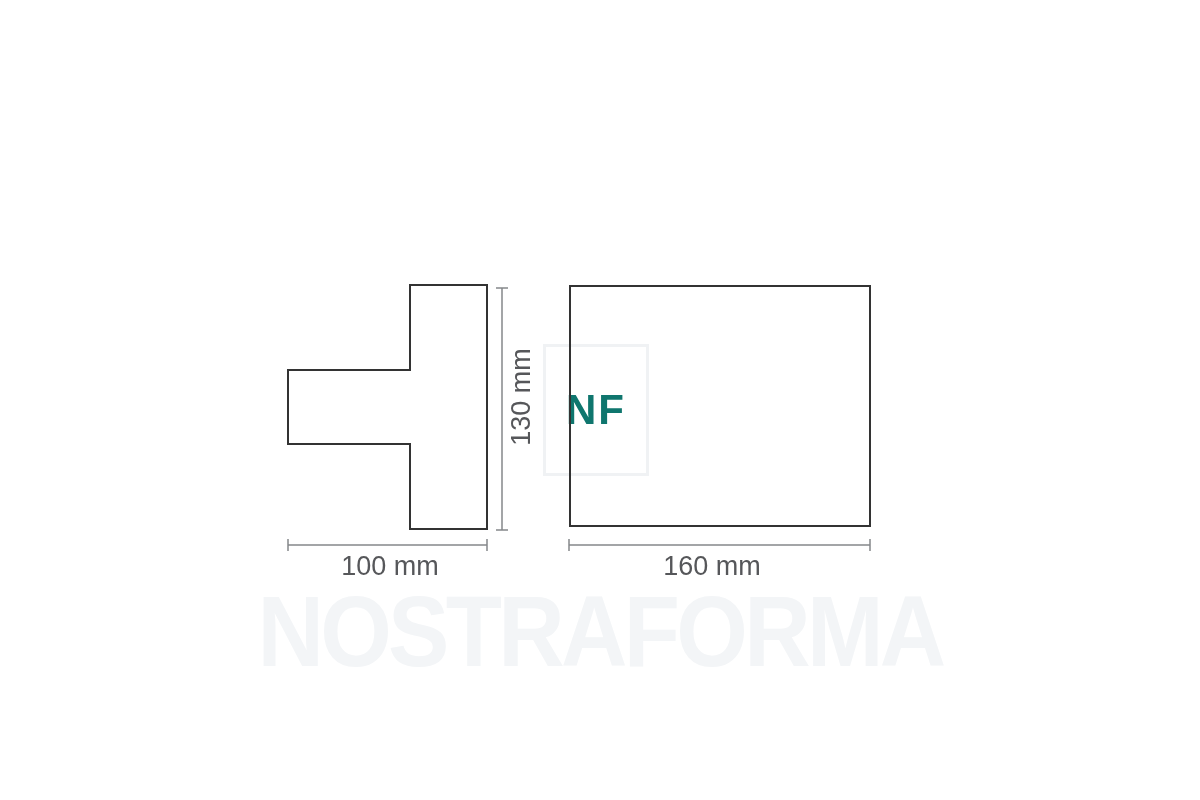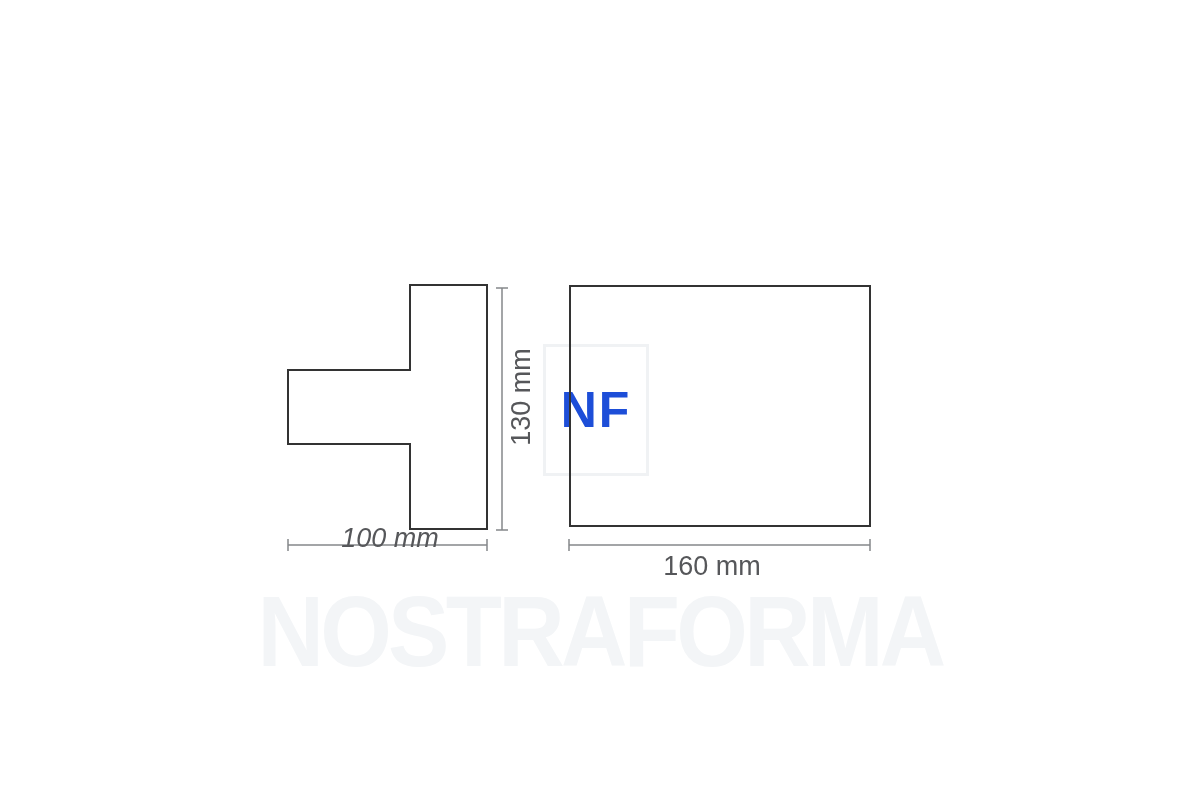--- a/index.html
+++ b/index.html
@@ -36,23 +36,23 @@
     top: 344px;
     width: 100px;
     height: 126px;
     border: 3px solid #f0f2f4;
     z-index: 1;
     display: flex;
     align-items: center;
     justify-content: center;
   }
   .logo-watermark span {
-    font-size: 50px;
+    font-size: 42px;
     font-weight: bold;
-    color: #1d4ed8;
+    color: #0f766e;
     letter-spacing: 2px;
   }
 
   
   svg.drawing {
     position: absolute;
     left: 0;
     top: 0;
     z-index: 2;
   }
@@ -61,23 +61,22 @@
   .dim-label {
     position: absolute;
     color: #56575a;
     font-size: 27px;
     white-space: nowrap;
     z-index: 3;
     user-select: none;
   }
   .dim-label.left-width {
     left: 390px;
-    top: 538px;
+    top: 566px;
     transform: translate(-50%, -50%);
-    font-style: italic;
   }
   .dim-label.right-width {
     left: 712px;
     top: 566px;
     transform: translate(-50%, -50%);
   }
   .dim-label.height {
     left: 521px;
     top: 397px;
     transform: translate(-50%, -50%) rotate(-90deg);

